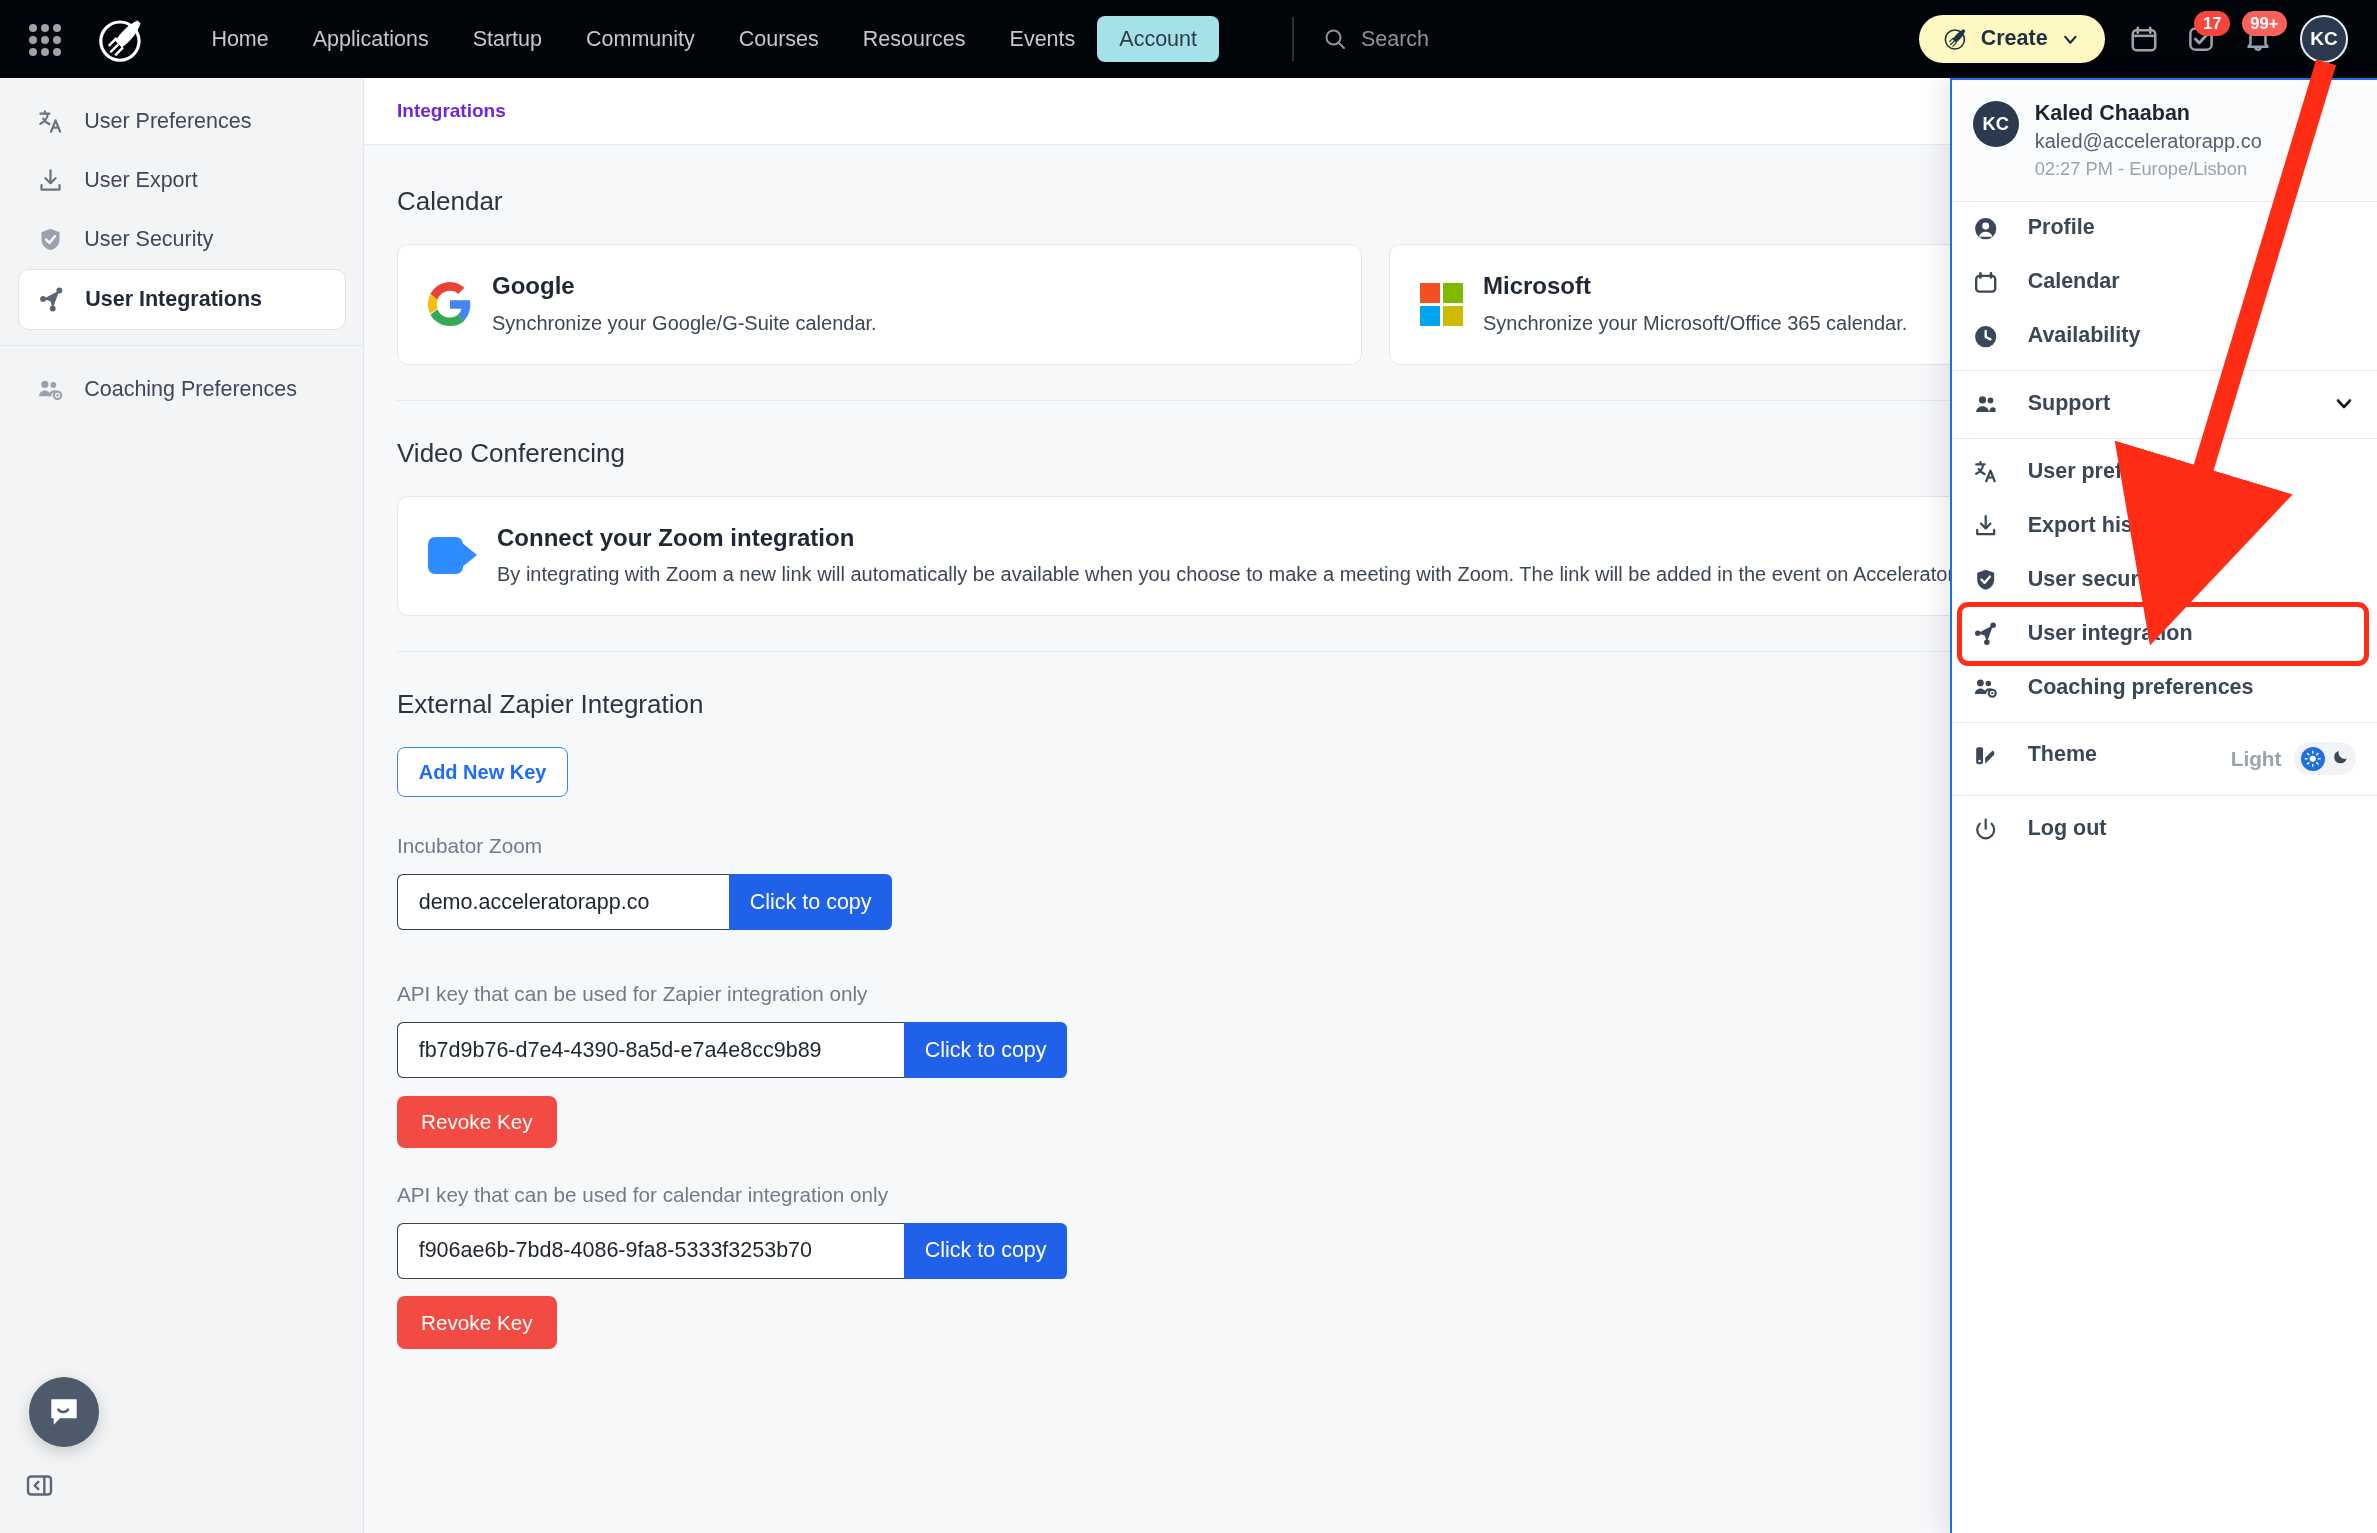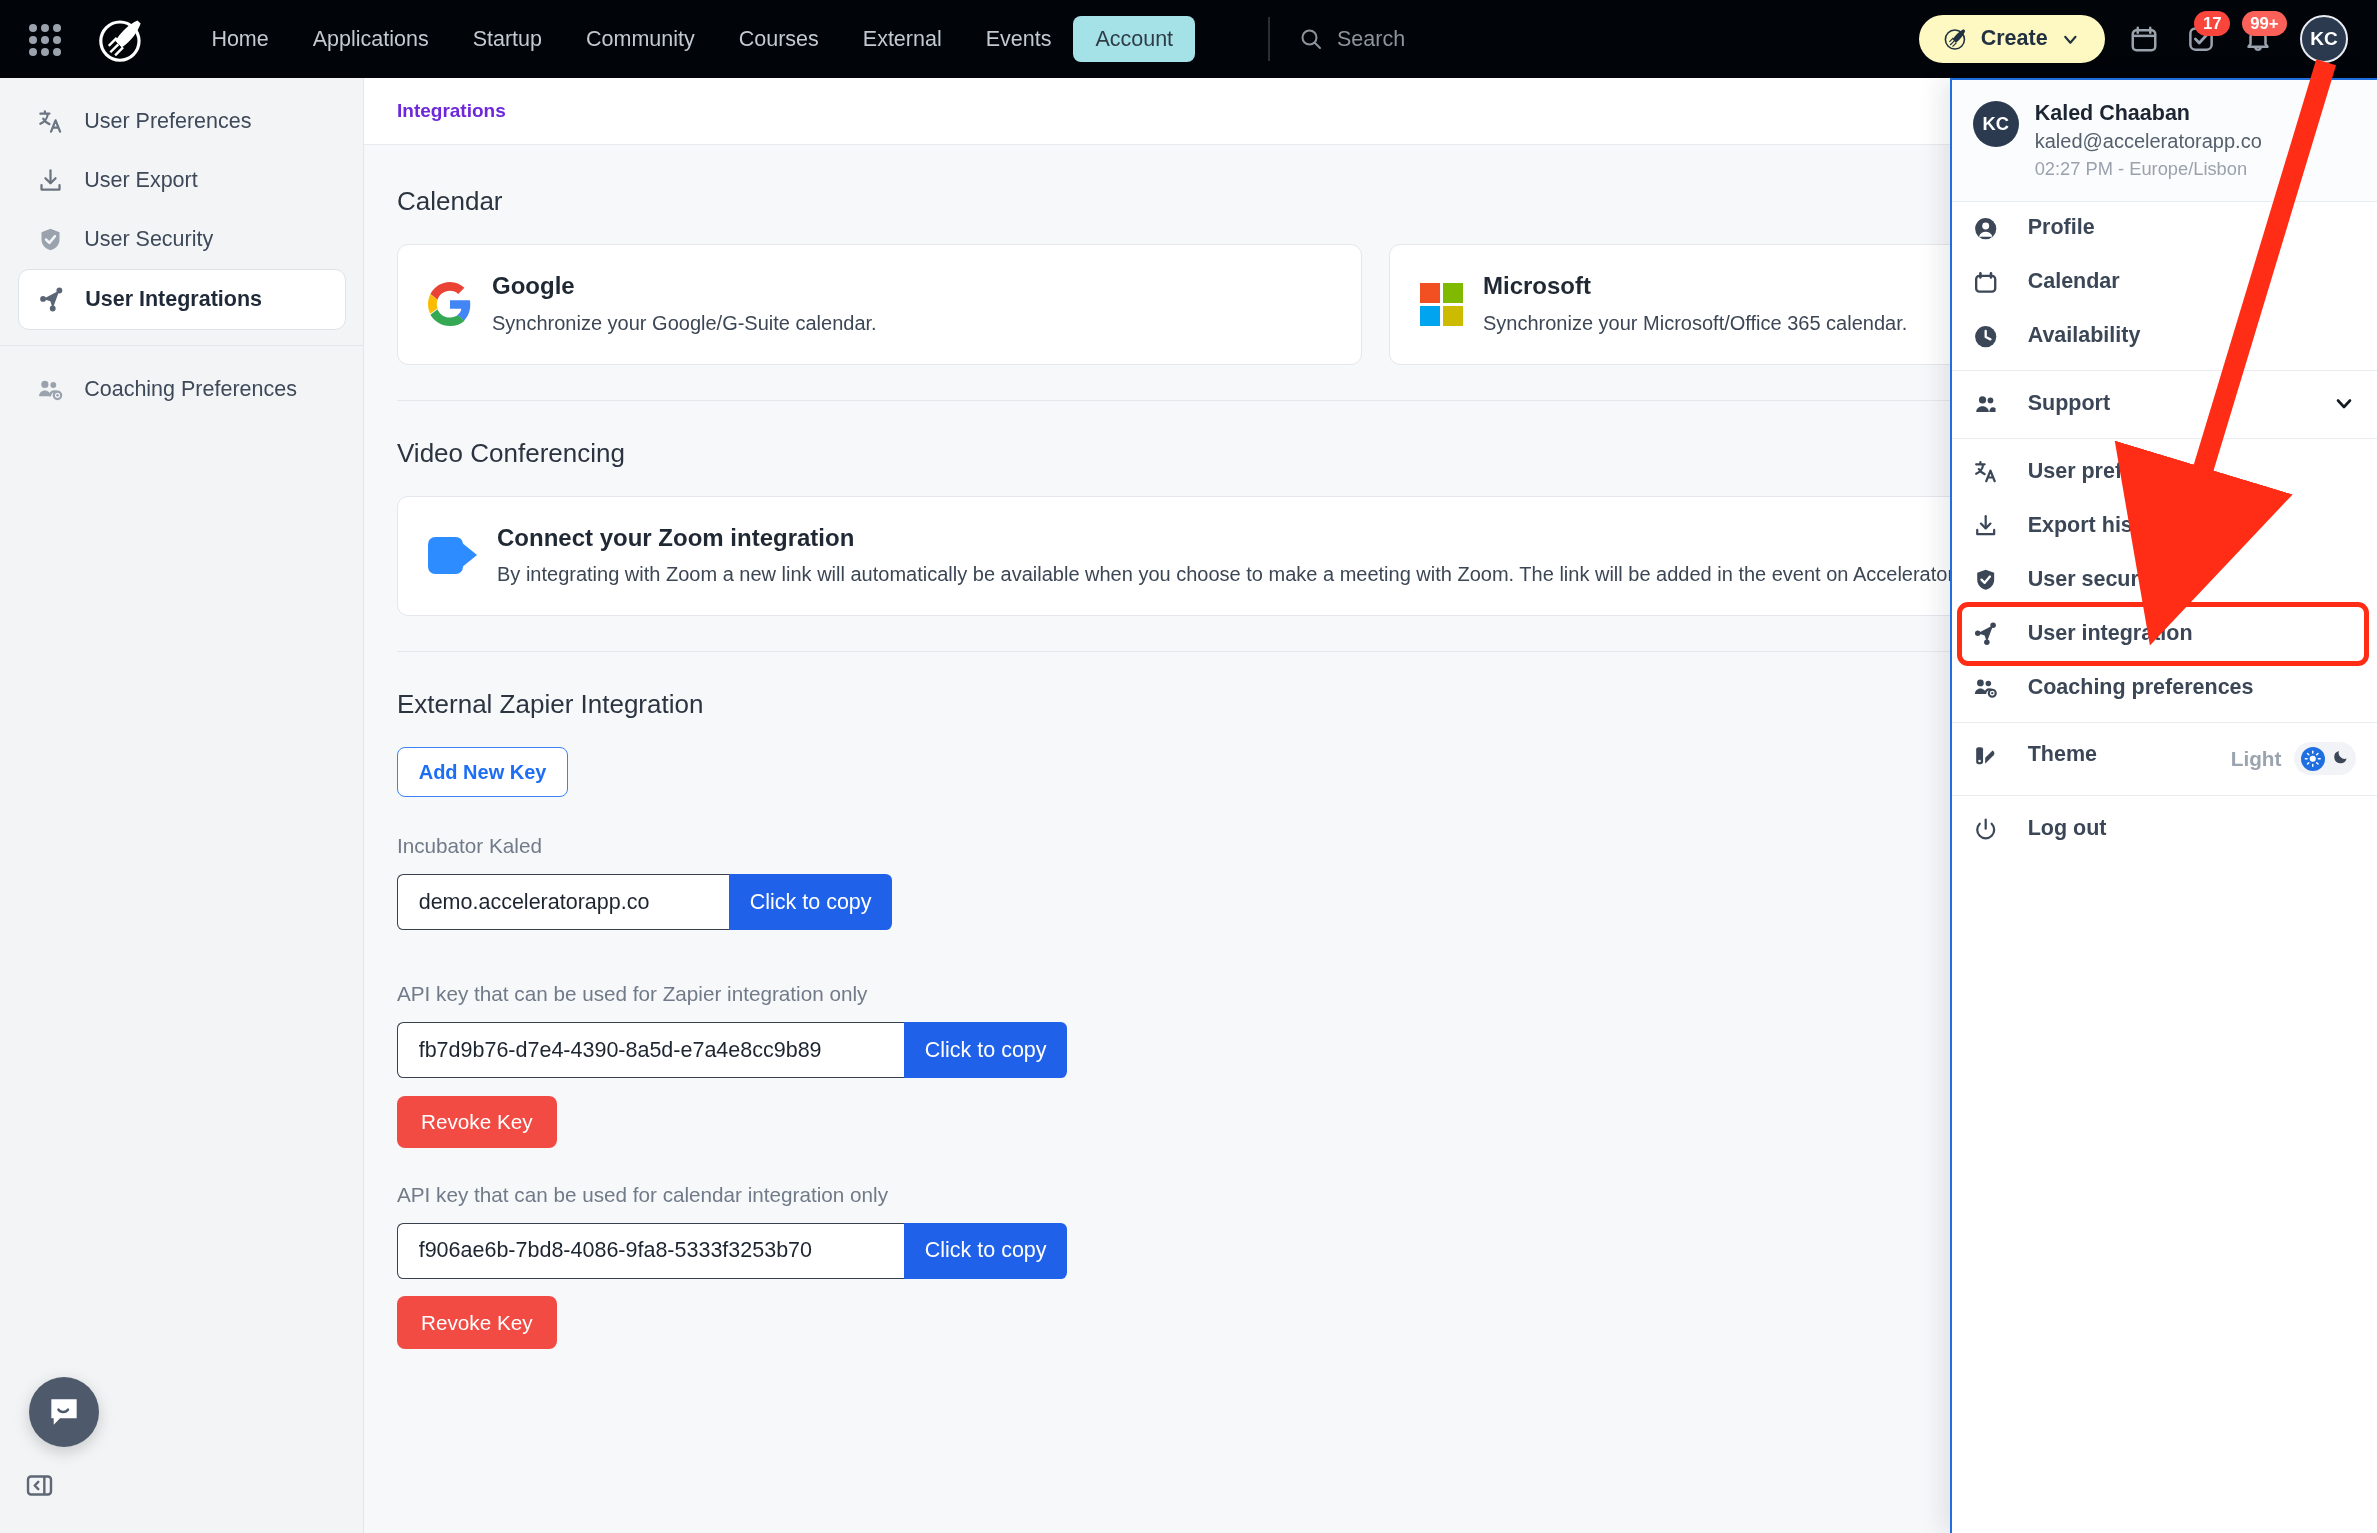--- a/index.html
+++ b/index.html
@@ -191,21 +191,21 @@
       <path d="M24 34 L18 48 L32 42 Z" fill="#010409"></path>
       <path d="M16 40 L26 30 M18 48 L28 38 M24 52 L34 42" stroke="#fff" stroke-width="3"></path>
     </svg>
   </div>
   <div class="nav-links">
     <div class="nav-link">Home</div>
     <div class="nav-link">Applications</div>
     <div class="nav-link">Startup</div>
     <div class="nav-link">Community</div>
     <div class="nav-link">Courses</div>
-    <div class="nav-link">External</div>
+    <div class="nav-link">Resources</div>
     <div class="nav-link">Events</div>
     <div class="nav-link active">Account</div>
   </div>
   <div class="nav-divider"></div>
   <div class="search-box">
     <svg width="24" height="24" viewBox="0 0 24 24">
       <circle cx="10.5" cy="10.5" r="7" fill="none" stroke="#8d949c" stroke-width="2"></circle>
       <line x1="15.5" y1="15.5" x2="21" y2="21" stroke="#8d949c" stroke-width="2" stroke-linecap="round"></line>
     </svg>
     <span class="ph">Search</span>
@@ -341,21 +341,21 @@
           <div class="card-title">Connect your Zoom integration</div>
           <div class="card-desc">By integrating with Zoom a new link will automatically be available when you choose to make a meeting with Zoom. The link will be added in the event on AcceleratorApp and in the</div>
         </div>
       </div>
     </div>
 
     <div class="sec-block last">
       <h2 class="sec">External Zapier Integration</h2>
       <div class="btn-outline">Add New Key</div>
 
-      <div class="field-label">Incubator Kaled</div>
+      <div class="field-label">Incubator Zoom</div>
       <div class="input-group">
         <input class="slug-input" type="text" readonly="" value="demo.acceleratorapp.co" style="">
         <div class="copy-btn">Click to copy</div>
       </div>
 
       <div style="height:35px"></div>
 
       <div class="field-label">API key that can be used for Zapier integration only</div>
       <div class="input-group">
         <input class="key-input" type="text" readonly="" value="fb7d9b76-d7e4-4390-8a5d-e7a4e8cc9b89" style="">

